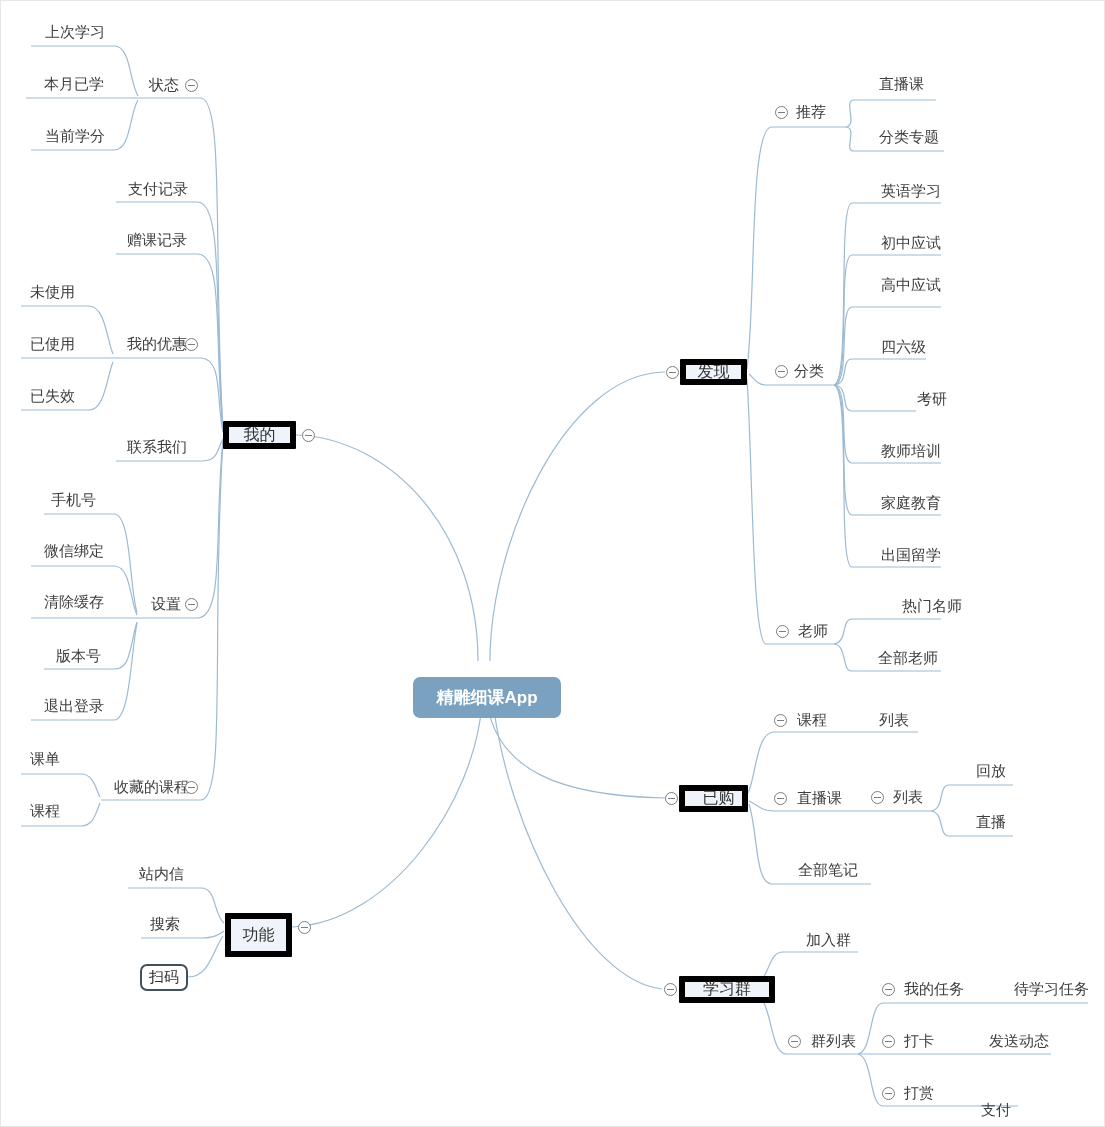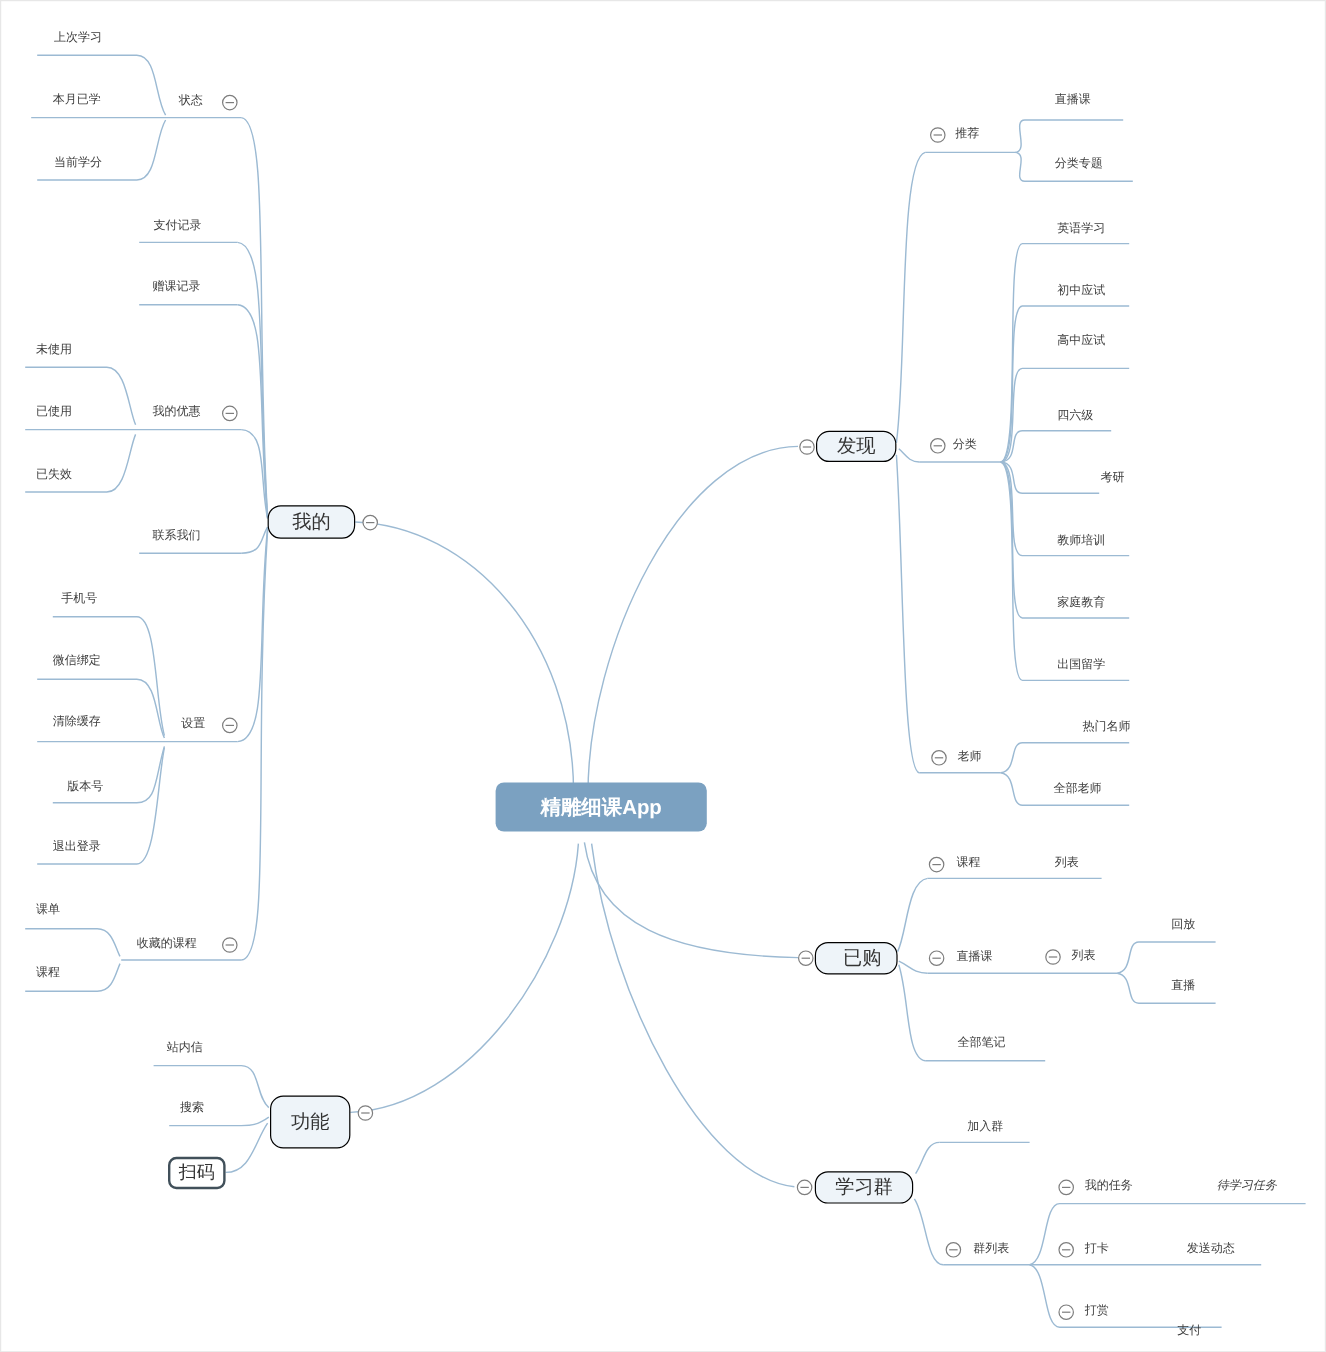--- a/index.html
+++ b/index.html
@@ -5,25 +5,25 @@
   html,body{margin:0;padding:0;background:#fff;}
   .canvas{
     position:relative;width:1105px;height:1127px;box-sizing:border-box;
     background:#ffffff;border:1px solid #e7e7e7;overflow:hidden;
     font-family:"Liberation Sans","DejaVu Sans",sans-serif;
   }
   svg.wires{position:absolute;left:0;top:0;}
   svg.wires path{fill:none;stroke:#9cbad3;stroke-width:1.2px;}
   .lbl{
     position:absolute;transform:translateY(-50%);
-    white-space:nowrap;font-size:10px;color:#3d3d3d;line-height:20px;
+    white-space:nowrap;font-size:15px;color:#3d3d3d;line-height:20px;
   }
   .node{
     position:absolute;display:flex;align-items:center;justify-content:center;
-    background:#eef4f9;border:1px solid #000000;border-radius:11px;
+    background:#eef4f9;border:6px solid #000000;border-radius:1px;
     font-size:16px;color:#333;box-sizing:border-box;white-space:nowrap;
   }
   .root{
     position:absolute;display:flex;align-items:center;justify-content:center;
     background:#7ba1c1;border-radius:7px;color:#fff;font-weight:bold;
     font-size:17px;box-sizing:border-box;white-space:nowrap;
   }
   .scanbox{
     position:absolute;display:flex;align-items:center;justify-content:center;
     background:#fff;border:2px solid #41505a;border-radius:7px;
@@ -109,21 +109,21 @@
     <path d="M770 883 H870"></path>
 
     <path d="M782 951 C770 951 769 967 762 977"></path>
     <path d="M782 951 H857"></path>
     <path d="M785 1053 C771 1053 771 1013 761 998"></path>
     <path d="M785 1053 H1050"></path>
     <path d="M857 1053 C872 1050 868 1002 882 1002 H1087"></path>
     <path d="M857 1053 C872 1056 868 1105 882 1105 H1017"></path>
   </svg>
 
-  <div class="root" style="left:412px;top:651px;width:176px;height:41px;">精雕细课App</div>
+  <div class="root" style="left:412px;top:676px;width:148px;height:41px;">精雕细课App</div>
 
   <div class="node" style="left:222px;top:420px;width:73px;height:28px;">我的</div>
   <div class="collapse" style="left:301px;top:428px;"></div>
 
   <div class="lbl" style="left:148px;top:84px;">状态</div>
   <div class="collapse" style="left:184px;top:78px;"></div>
   <div class="lbl" style="left:44px;top:31px;">上次学习</div>
   <div class="lbl" style="left:43px;top:83px;">本月已学</div>
   <div class="lbl" style="left:44px;top:135px;">当前学分</div>
 
@@ -190,31 +190,31 @@
 
   <div class="collapse" style="left:773px;top:791px;"></div>
   <div class="lbl" style="left:796px;top:797px;">直播课</div>
   <div class="collapse" style="left:870px;top:790px;"></div>
   <div class="lbl" style="left:892px;top:796px;">列表</div>
   <div class="lbl" style="left:975px;top:770px;">回放</div>
   <div class="lbl" style="left:975px;top:821px;">直播</div>
 
   <div class="lbl" style="left:797px;top:869px;">全部笔记</div>
 
-  <div class="node" style="left:678px;top:975px;width:82px;height:27px;">学习群</div>
+  <div class="node" style="left:678px;top:975px;width:96px;height:27px;">学习群</div>
   <div class="collapse" style="left:663px;top:982px;"></div>
 
   <div class="lbl" style="left:805px;top:939px;">加入群</div>
 
   <div class="collapse" style="left:787px;top:1034px;"></div>
   <div class="lbl" style="left:810px;top:1040px;">群列表</div>
 
   <div class="collapse" style="left:881px;top:982px;"></div>
   <div class="lbl" style="left:903px;top:988px;">我的任务</div>
-  <div class="lbl" style="left:1013px;top:988px;font-style:italic;">待学习任务</div>
+  <div class="lbl" style="left:1013px;top:988px;">待学习任务</div>
 
   <div class="collapse" style="left:881px;top:1034px;"></div>
   <div class="lbl" style="left:903px;top:1040px;">打卡</div>
   <div class="lbl" style="left:988px;top:1040px;">发送动态</div>
 
   <div class="collapse" style="left:881px;top:1086px;"></div>
   <div class="lbl" style="left:903px;top:1092px;">打赏</div>
   <div class="lbl" style="left:980px;top:1092px;margin-top:17px;">支付</div>
 
 </div>

